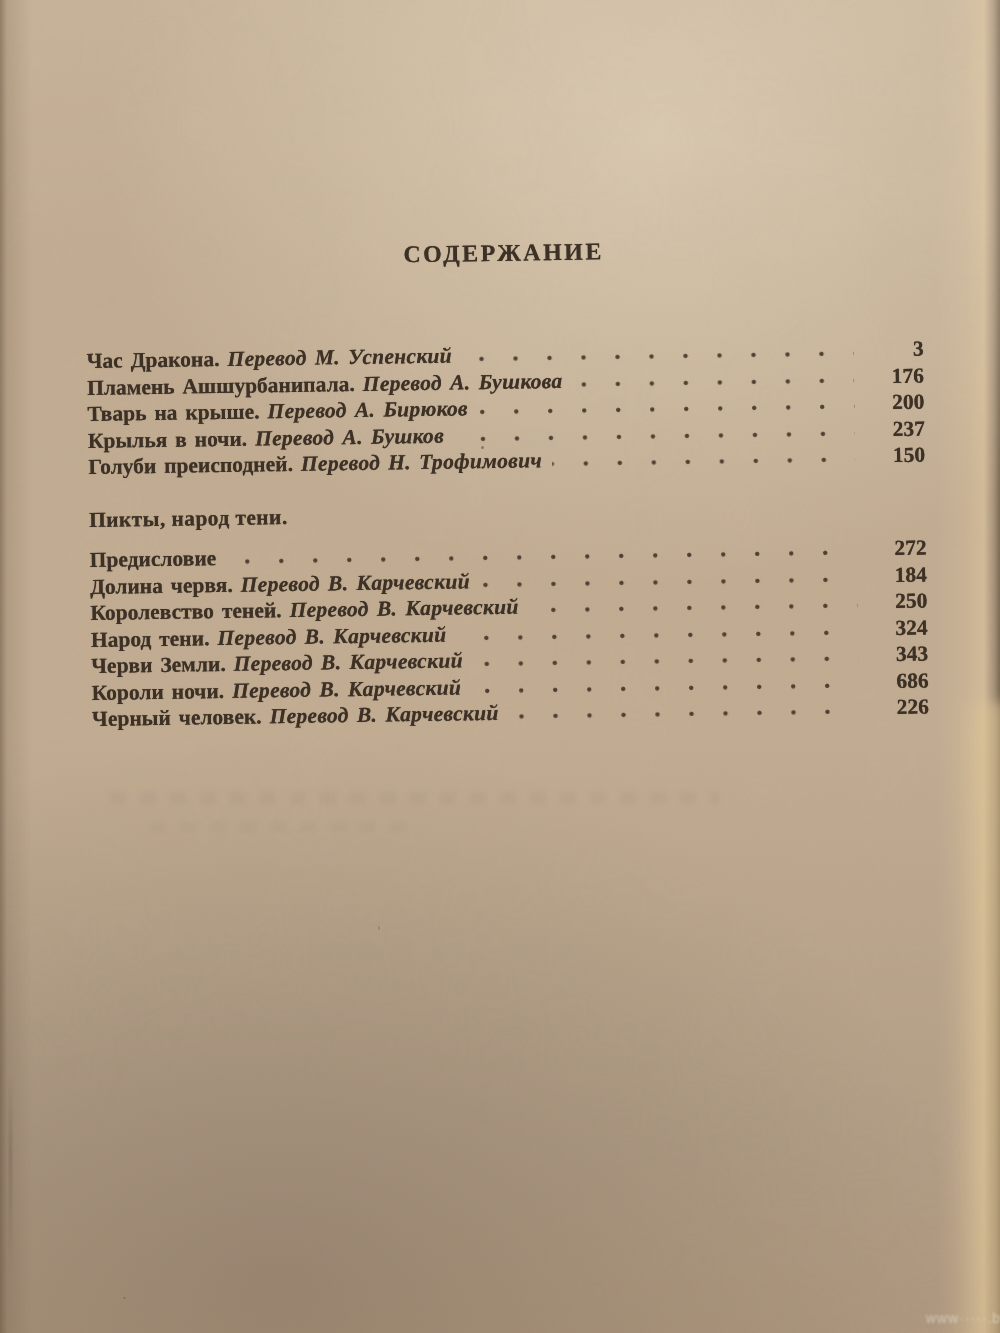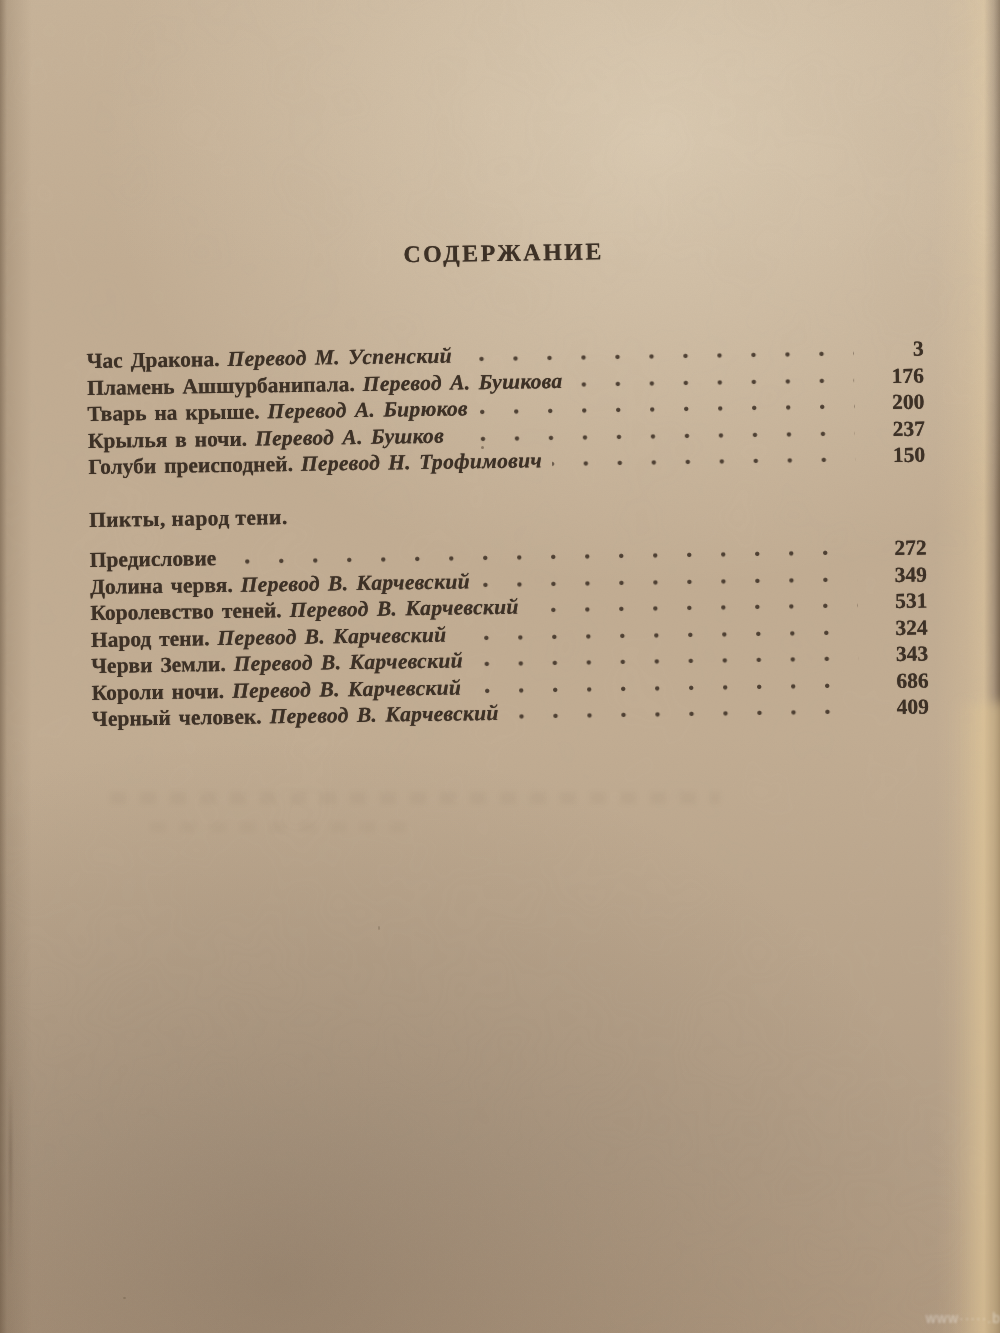--- a/index.html
+++ b/index.html
@@ -141,27 +141,27 @@
       <div class="row">
         <span class="t">Предисловие</span>
 
         <span class="leader"></span>
         <span class="pg">272</span>
       </div>
       <div class="row">
         <span class="t">Долина червя.</span>
         <span class="tr">Перевод В. Карчевский</span>
         <span class="leader"></span>
-        <span class="pg">349</span>
+        <span class="pg">184</span>
       </div>
       <div class="row">
         <span class="t">Королевство теней.</span>
         <span class="tr">Перевод В. Карчевский</span>
         <span class="leader"></span>
-        <span class="pg">531</span>
+        <span class="pg">250</span>
       </div>
       <div class="row">
         <span class="t">Народ тени.</span>
         <span class="tr">Перевод В. Карчевский</span>
         <span class="leader"></span>
         <span class="pg">324</span>
       </div>
       <div class="row">
         <span class="t">Черви Земли.</span>
         <span class="tr">Перевод В. Карчевский</span>
@@ -171,19 +171,19 @@
       <div class="row">
         <span class="t">Короли ночи.</span>
         <span class="tr">Перевод В. Карчевский</span>
         <span class="leader"></span>
         <span class="pg">686</span>
       </div>
       <div class="row">
         <span class="t">Черный человек.</span>
         <span class="tr">Перевод В. Карчевский</span>
         <span class="leader"></span>
-        <span class="pg">409</span>
+        <span class="pg">226</span>
       </div>
     </div>
   </div>
 
   <div class="watermark">www·····.by</div>
 </div>
 
 </body></html>

